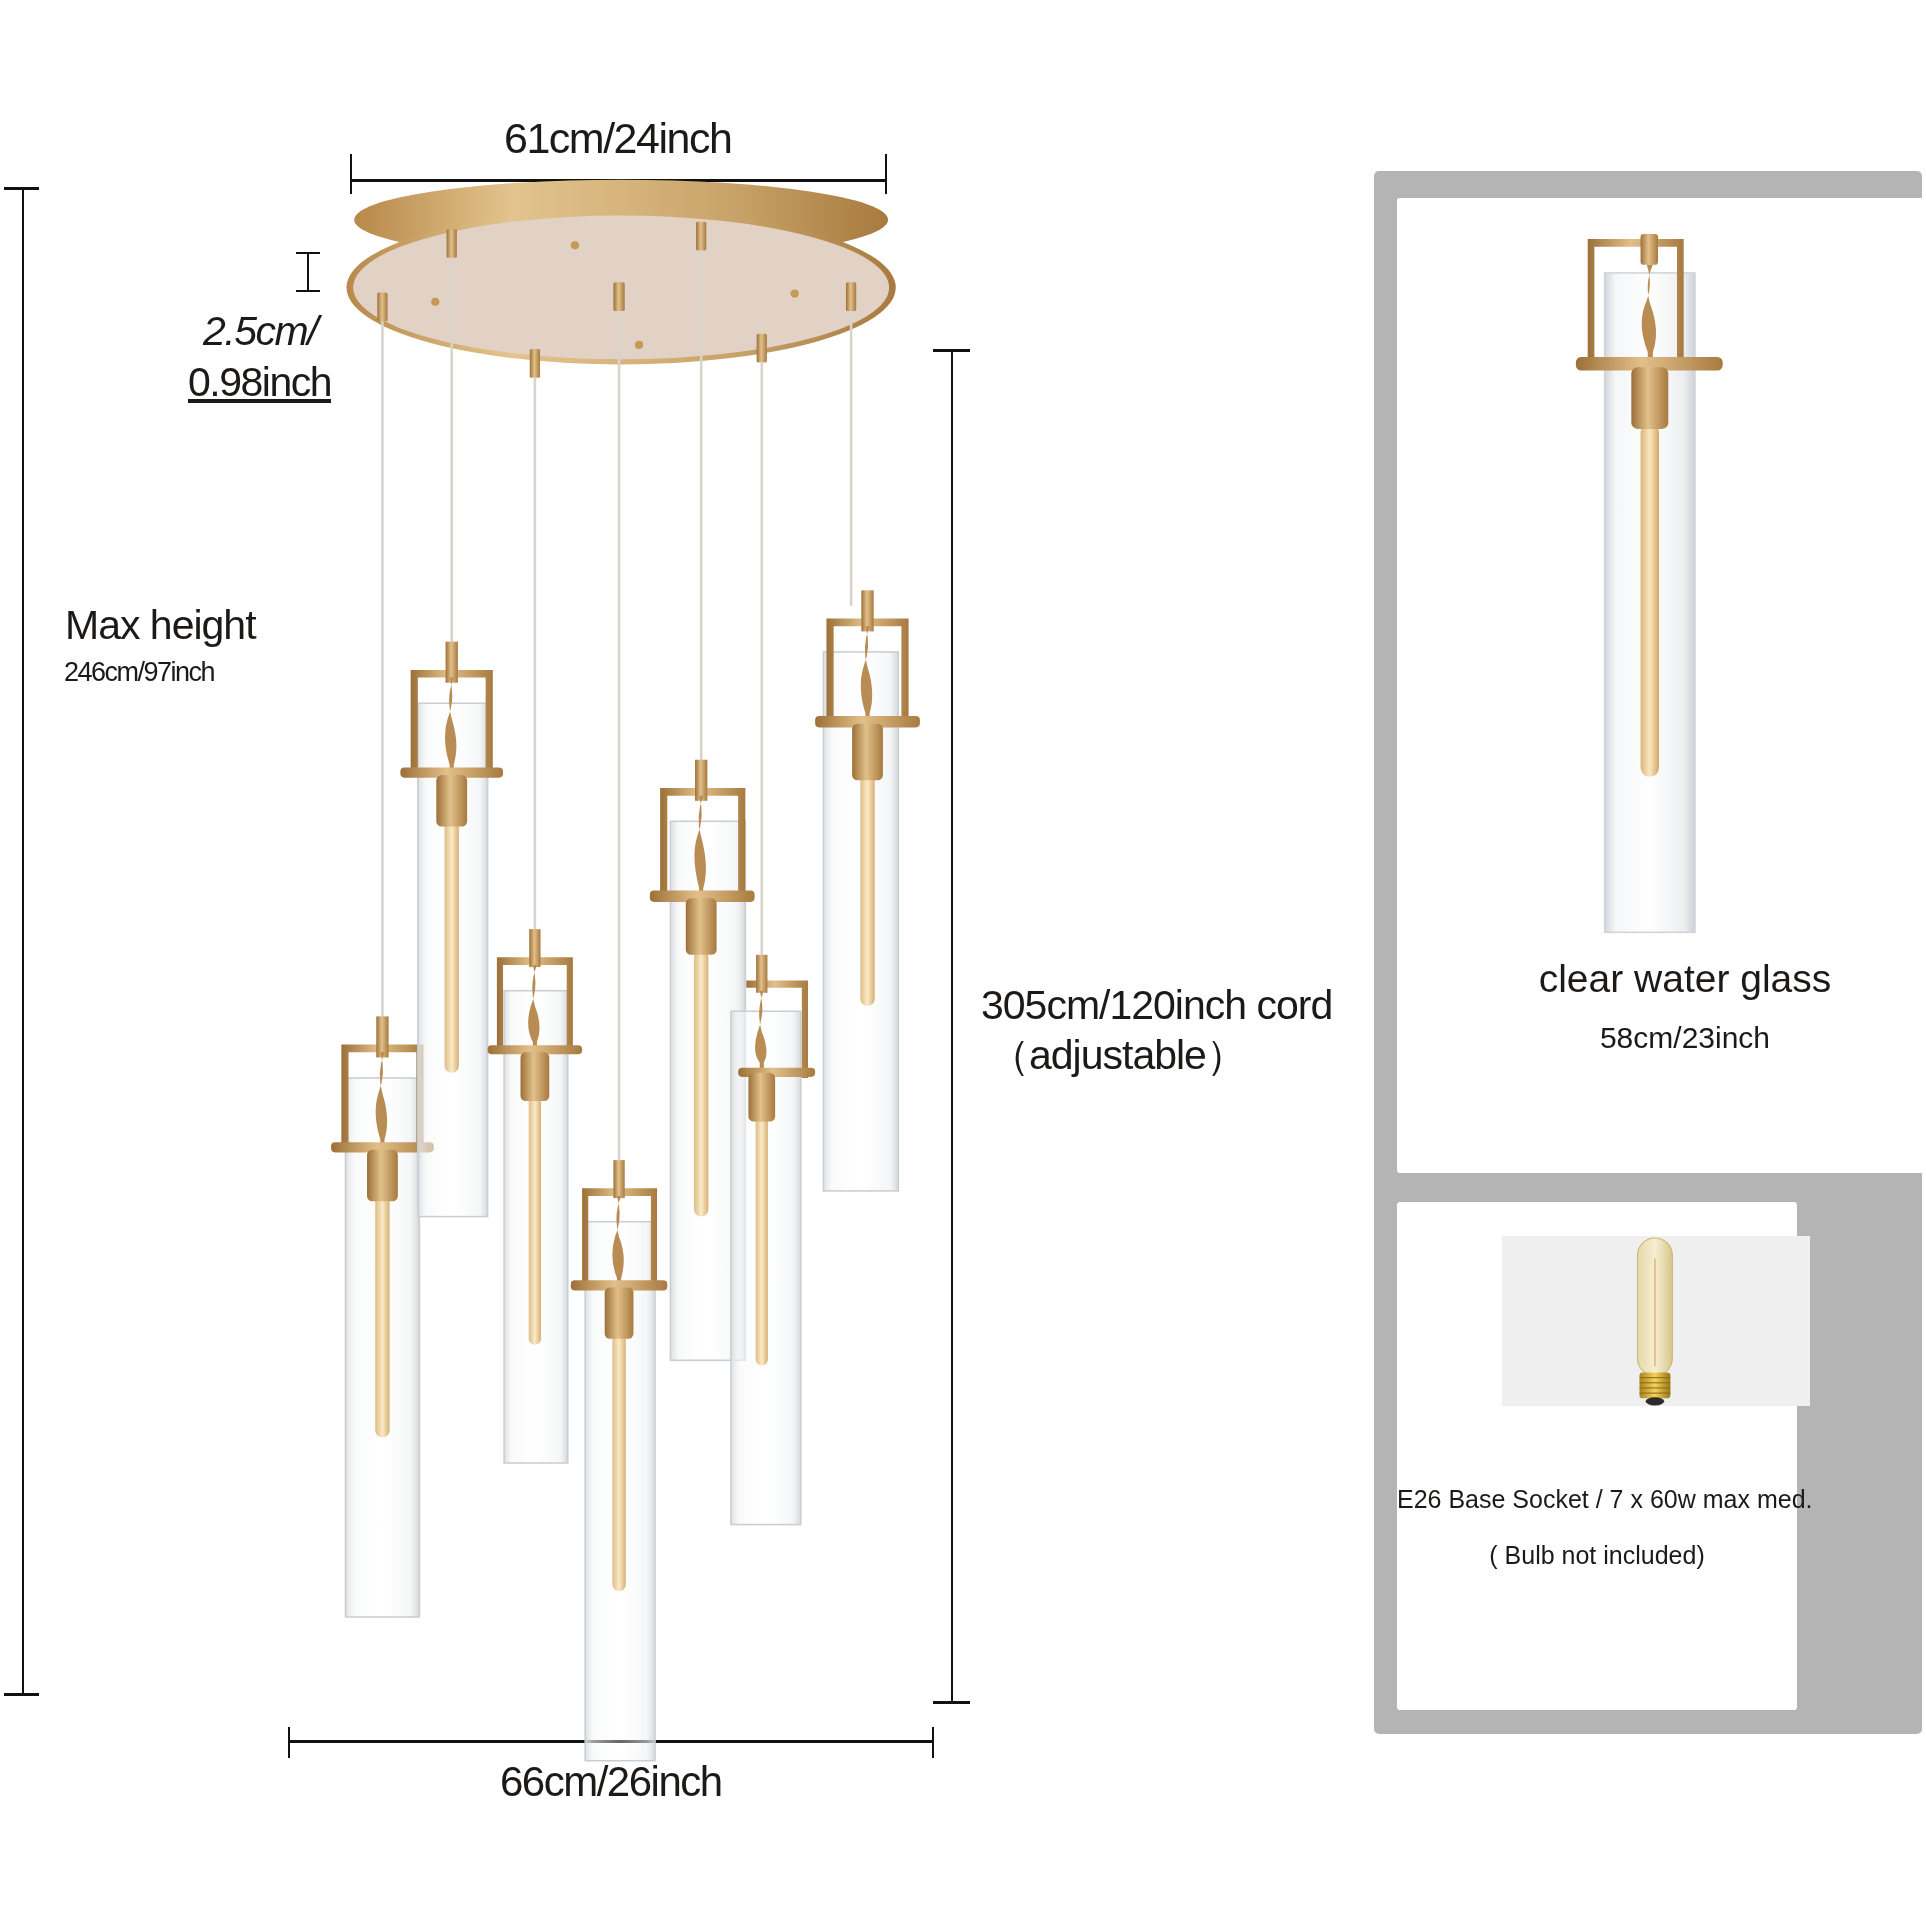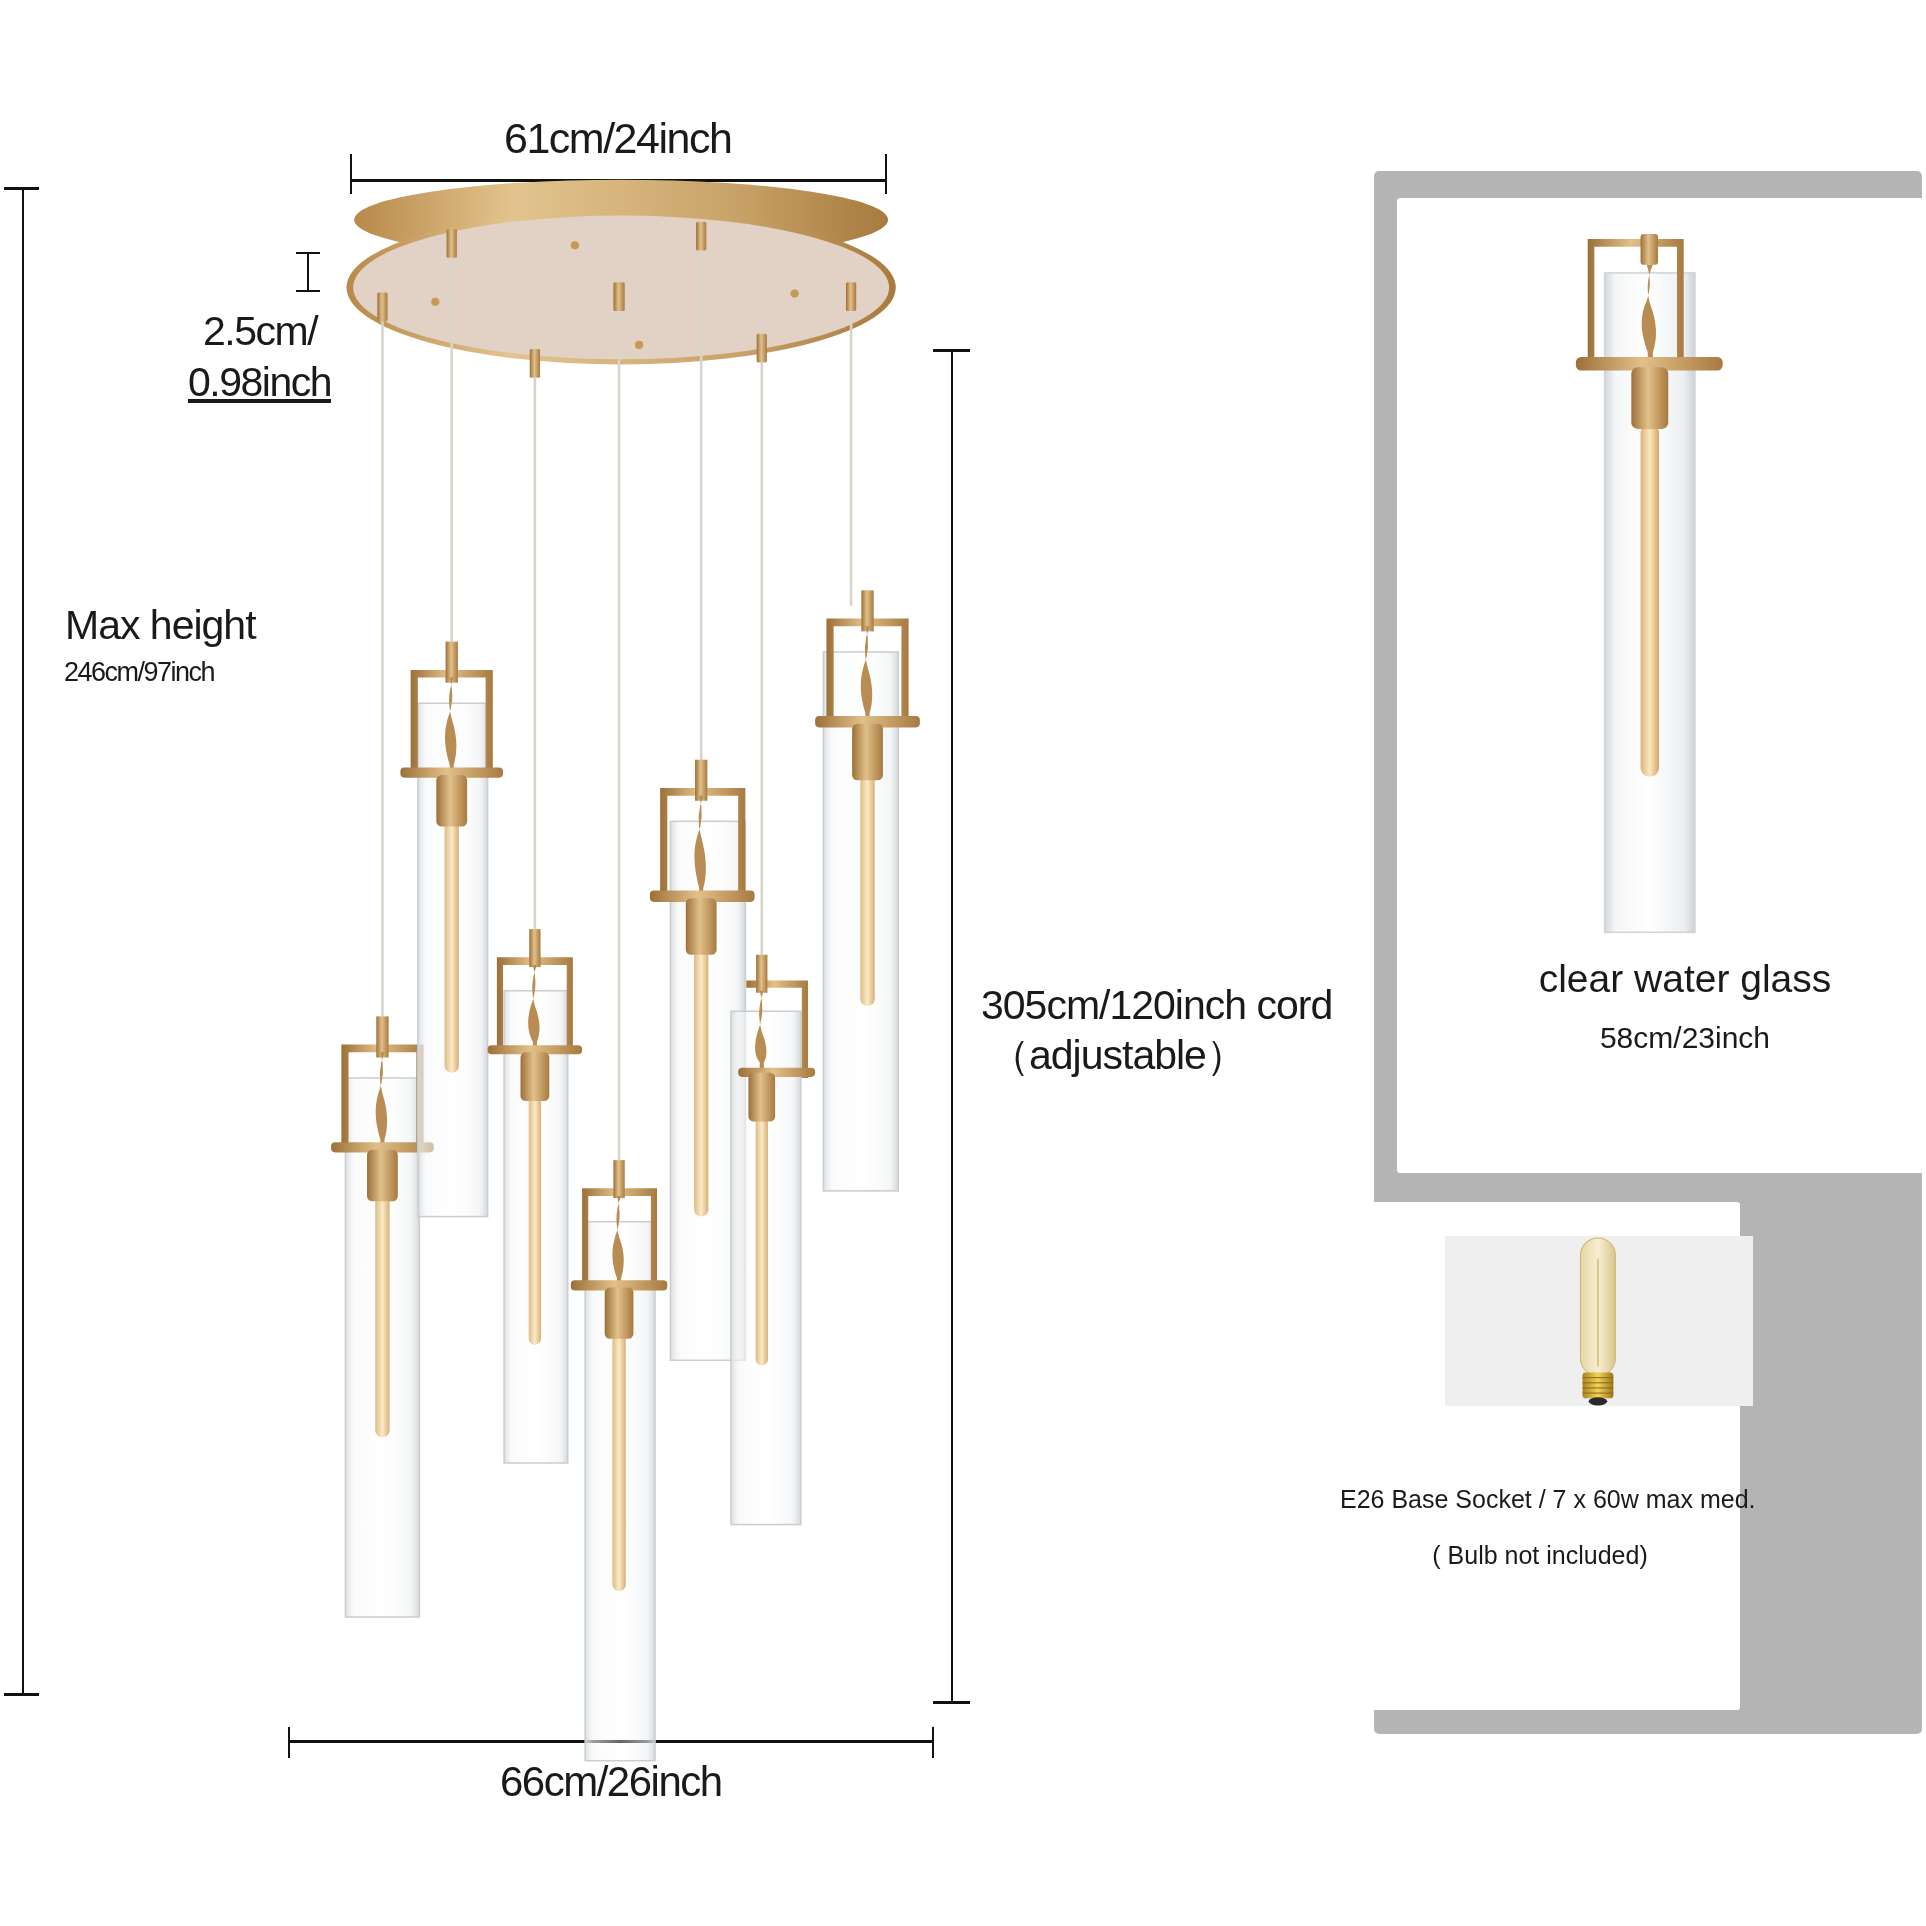--- a/index.html
+++ b/index.html
@@ -30,21 +30,21 @@
   <div class="dimline" style="left:4.1px; top:1693px; width:35px; height:3.1px;"></div>
 </div>
 <div class="label" style="left:65px; top:605px; font-size:41px; letter-spacing:-1px;">Max height</div>
 <div class="label" style="left:64px; top:659px; font-size:27px; letter-spacing:-1.5px;">246cm/97inch</div>
 
 <div>
   <div class="dimline" style="left:307px; top:252px; width:1.5px; height:39px;"></div>
   <div class="dimline" style="left:296px; top:252px; width:23.6px; height:1.5px;"></div>
   <div class="dimline" style="left:296px; top:290px; width:23.6px; height:1.5px;"></div>
 </div>
-<div class="label" style="left:203px; top:311px; font-size:41px; letter-spacing:-1.5px;">2.5cm/</div>
+<div class="label" style="left:203px; top:311px; font-size:41px; letter-spacing:-1.5px;font-style:italic;">2.5cm/</div>
 <div class="label" style="left:188px; top:362px; font-size:41px; letter-spacing:-1.5px;text-decoration:underline;">0.98inch</div>
 
 <div>
   <div class="dimline" style="left:951px; top:350px; width:2.1px; height:1353px;"></div>
   <div class="dimline" style="left:933px; top:349px; width:37px; height:3.1px;"></div>
   <div class="dimline" style="left:933px; top:1701px; width:37px; height:3.1px;"></div>
 </div>
 <div class="label" style="left:981px; top:985px; font-size:41px; letter-spacing:-1px;">305cm/120inch cord</div>
 <div class="label" style="left:989px; top:1035px; font-size:41px; letter-spacing:-1px;">（adjustable）</div>
 
@@ -202,21 +202,21 @@
     <path d="M371 80 H558 V330 H545 V95 H384 V330 H371 Z" fill="url(#brass2)"></path>
     <rect x="474" y="70" width="34" height="60" rx="6" fill="url(#brass2)"></rect>
     <path d="M486 130 q14 40 -4 80 q-14 40 6 90 v20 h10 v-20 q14-40 -4-90 q-14-40 4-80 z" fill="#b88c52"></path>
     <rect x="348" y="310" width="286" height="26" rx="10" fill="url(#brass2)"></rect>
     <rect x="456" y="330" width="72" height="120" rx="12" fill="url(#brass2)"></rect>
   </svg>
   <div class="panel-text" style="top:759px; font-size:39px;">clear water glass</div>
   <div class="panel-text" style="top:823px; font-size:30px;">58cm/23inch</div>
 </div>
 
-<div class="panel-inner" style="left:1340px; top:1202px; width:400px; height:508px;">
+<div class="panel-inner" style="left:1397px; top:1202px; width:400px; height:508px;">
   <div class="bulb-bg" style="left:105px; top:34px; width:308px; height:170px;"></div>
   <svg style="left:0; top:0;" width="502" height="508" viewBox="0 0 977 989">
     <defs>
       <linearGradient id="tube" x1="0" y1="0" x2="1" y2="0">
         <stop offset="0" stop-color="#e6d7a6"></stop>
         <stop offset="0.5" stop-color="#f6eed2"></stop>
         <stop offset="1" stop-color="#d9c68a"></stop>
       </linearGradient>
       <linearGradient id="base" x1="0" y1="0" x2="1" y2="0">
         <stop offset="0" stop-color="#a9821f"></stop>

